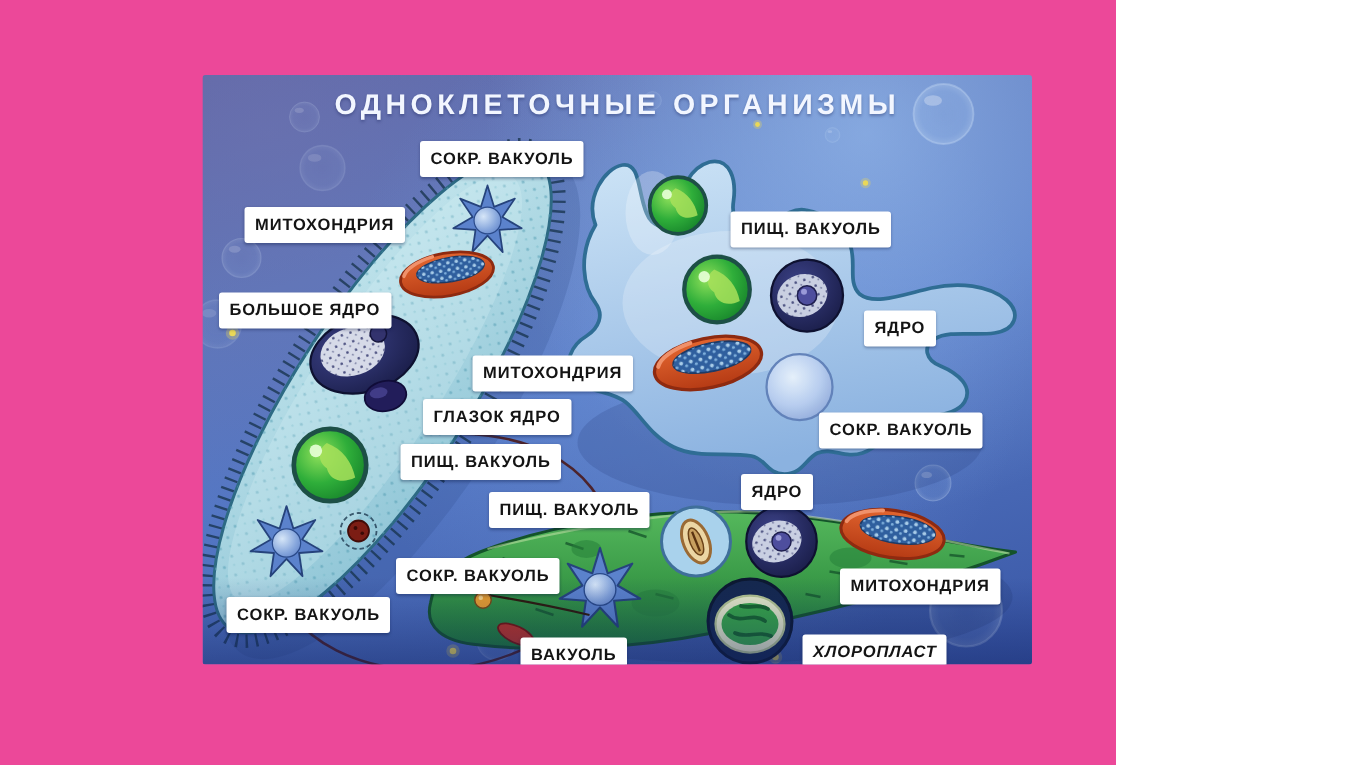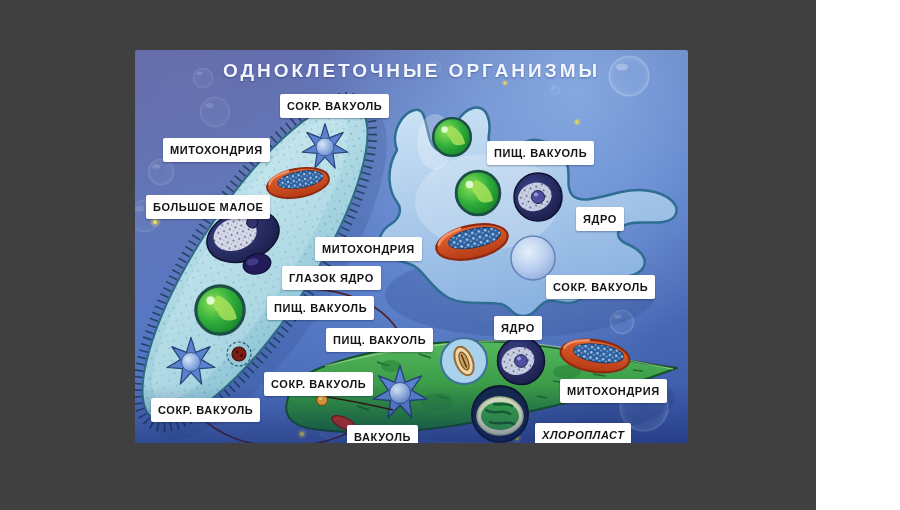--- a/index.html
+++ b/index.html
@@ -1,16 +1,16 @@
 <!DOCTYPE html>
 <html><head>
 <meta charset="utf-8">
 <style>
   html,body{margin:0;padding:0;background:#ffffff;}
-  .stage{position:relative;width:816px;height:510px;background:#404040;overflow:hidden;
+  .stage{position:relative;width:744px;height:510px;background:#ec4899;overflow:hidden;
          font-family:"Liberation Sans",sans-serif;}
   .poster{position:absolute;left:135px;top:50px;width:553px;height:393px;overflow:hidden;
     border-radius:2px;
     background:
       radial-gradient(circle at 80% 10%, rgba(160,198,244,.60), rgba(160,198,244,0) 45%),
       radial-gradient(circle at 58% 45%, rgba(122,162,226,.45), rgba(122,162,226,0) 60%),
       radial-gradient(circle at 8% 10%, rgba(112,116,176,.55), rgba(112,116,176,0) 42%),
       linear-gradient(163deg,#5e66a6 0%,#5b77bc 28%,#5477c4 52%,#4767b4 78%,#3a57a6 100%);}
   .poster svg{position:absolute;left:0;top:0;}
   .title{position:absolute;left:0;right:0;top:10px;text-align:center;color:#f2f6ff;
@@ -266,21 +266,21 @@
       </g>
 
       <rect x="0" y="335" width="553" height="58" fill="url(#gBot)"></rect>
     </svg>
 
     <div class="title">ОДНОКЛЕТОЧНЫЕ ОРГАНИЗМЫ</div>
 
     <div class="lbl" style="left:145px;top:44px;">СОКР. ВАКУОЛЬ</div>
     <div class="lbl" style="left:28px;top:88px;">МИТОХОНДРИЯ</div>
     <div class="lbl" style="left:352px;top:91px;">ПИЩ. ВАКУОЛЬ</div>
-    <div class="lbl" style="left:11px;top:145px;">БОЛЬШОЕ МАЛОЕ</div>
+    <div class="lbl" style="left:11px;top:145px;">БОЛЬШОЕ ЯДРО</div>
     <div class="lbl" style="left:441px;top:157px;">ЯДРО</div>
     <div class="lbl" style="left:180px;top:187px;">МИТОХОНДРИЯ</div>
     <div class="lbl" style="left:147px;top:216px;">ГЛАЗОК ЯДРО</div>
     <div class="lbl" style="left:411px;top:225px;">СОКР. ВАКУОЛЬ</div>
     <div class="lbl" style="left:132px;top:246px;">ПИЩ. ВАКУОЛЬ</div>
     <div class="lbl" style="left:359px;top:266px;">ЯДРО</div>
     <div class="lbl" style="left:191px;top:278px;">ПИЩ. ВАКУОЛЬ</div>
     <div class="lbl" style="left:129px;top:322px;">СОКР. ВАКУОЛЬ</div>
     <div class="lbl" style="left:425px;top:329px;">МИТОХОНДРИЯ</div>
     <div class="lbl" style="left:16px;top:348px;">СОКР. ВАКУОЛЬ</div>

